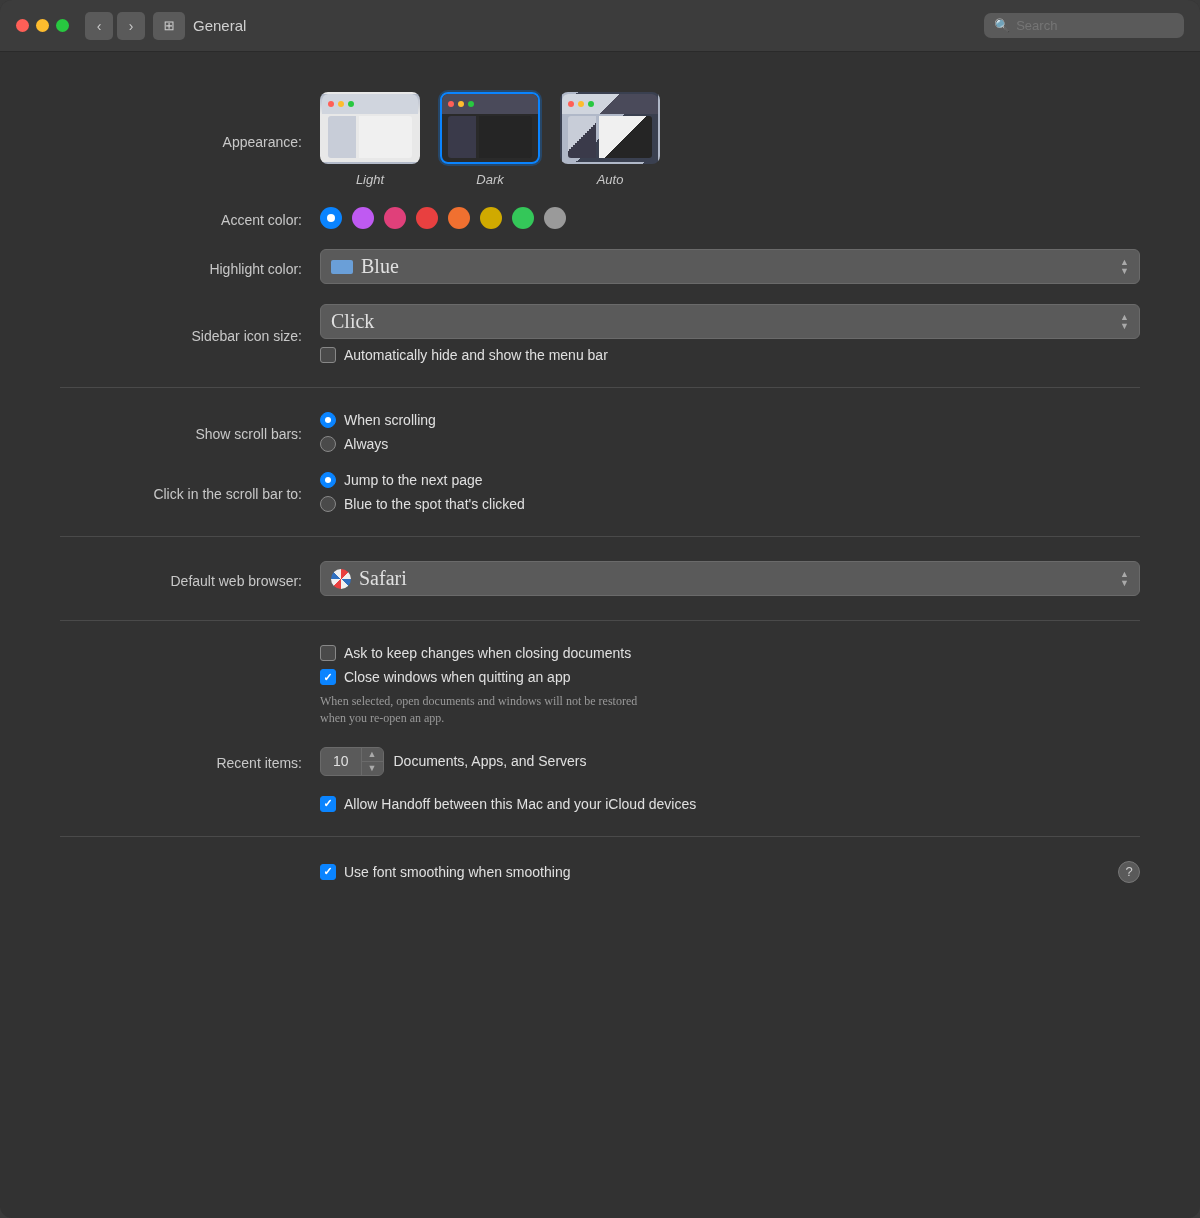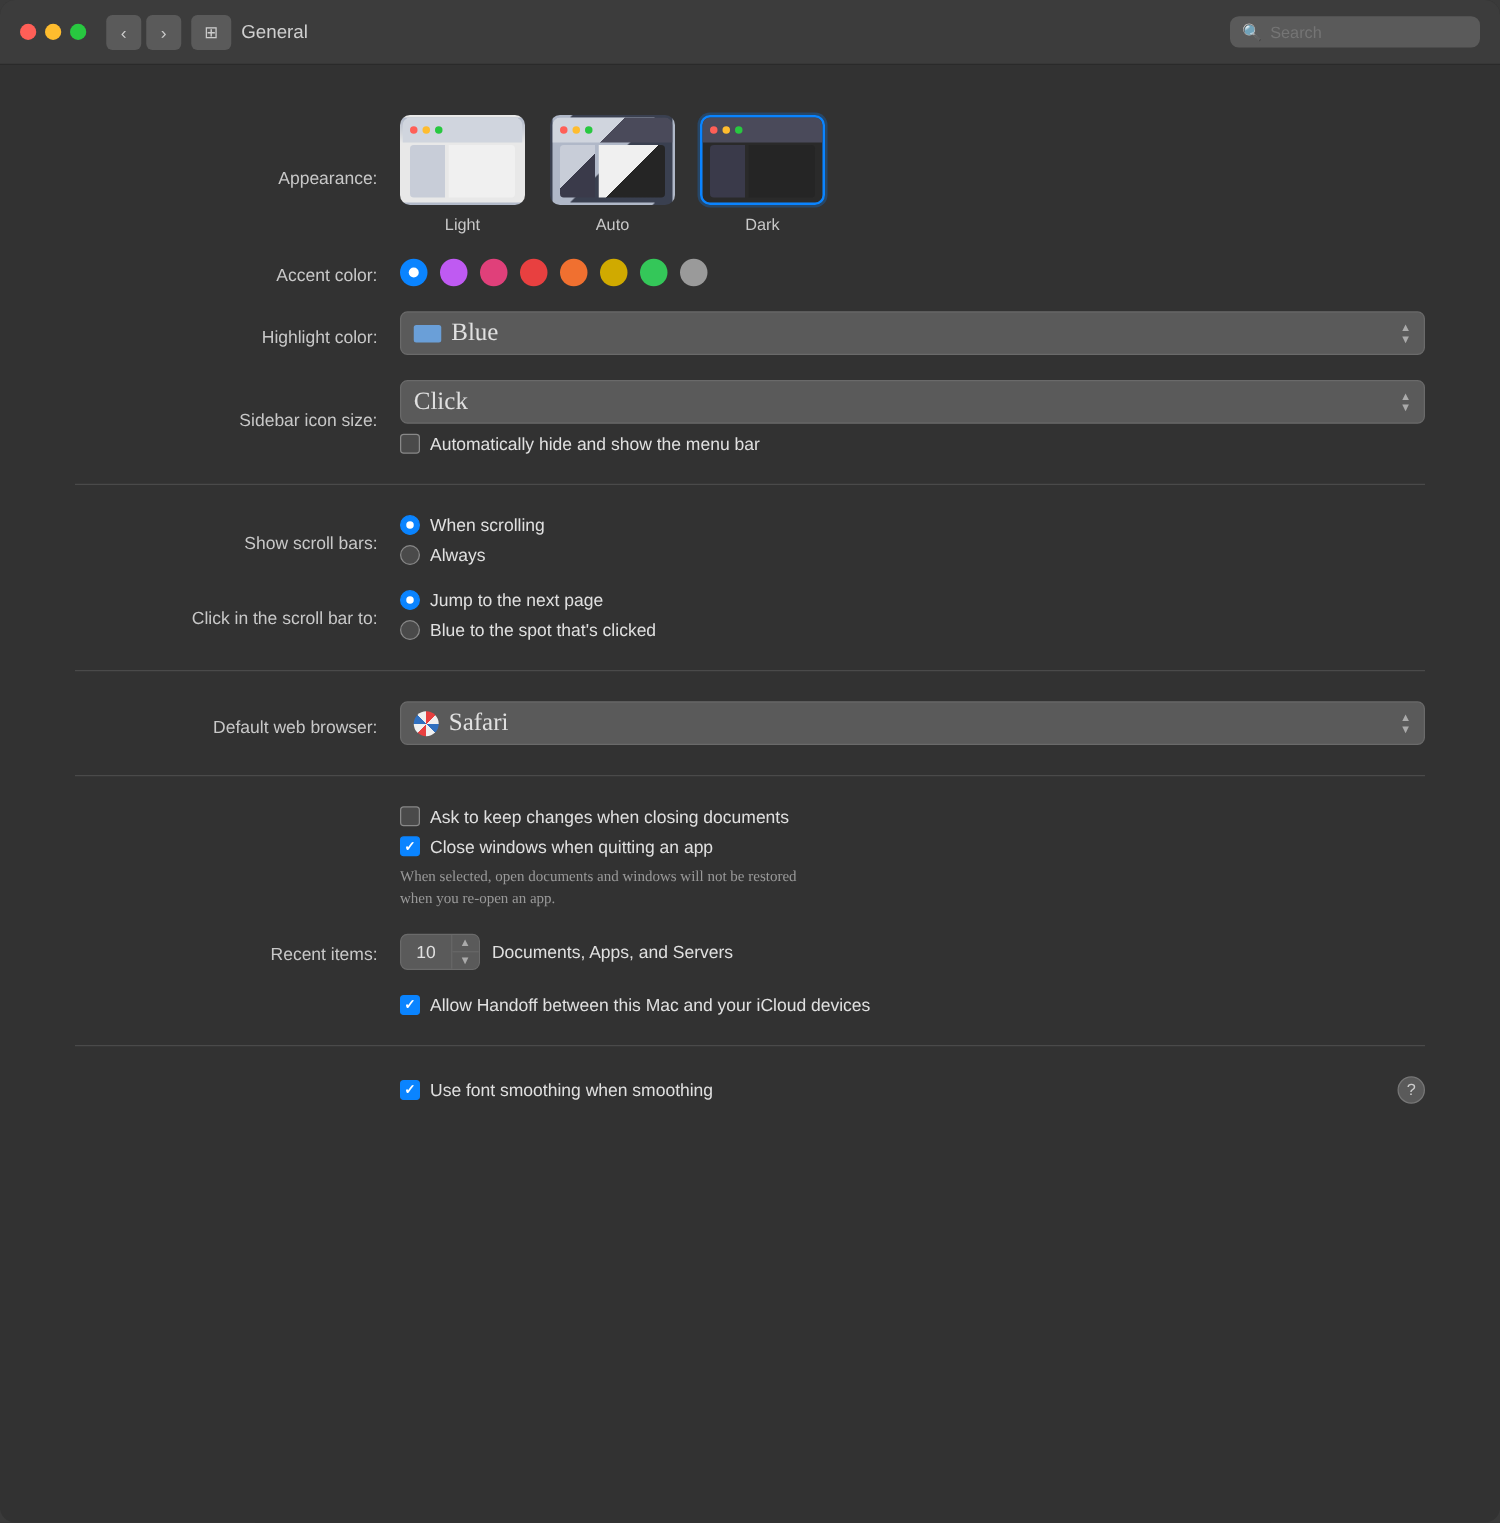--- a/index.html
+++ b/index.html
@@ -255,20 +255,21 @@
 
     .thumb-dot {
       width: 6px;
       height: 6px;
       border-radius: 50%;
     }
 
     .appearance-label {
       font-size: 13px;
       color: #c8c8c8;
+      font-style: italic;
     }
 
     
     .accent-colors {
       display: flex;
       gap: 10px;
       align-items: center;
       flex-wrap: wrap;
     }
 
@@ -524,48 +525,48 @@
               </div>
               <div class="thumb-inner">
                 <div class="thumb-sidebar-light"></div>
                 <div class="thumb-main-light"></div>
               </div>
             </div>
             <span class="appearance-label">Light</span>
           </div>
 
           <div class="appearance-option">
+            <div class="appearance-thumb thumb-dark selected">
+              <div class="thumb-titlebar-dark">
+                <div class="thumb-dot" style="background:#ff5f57;"></div>
+                <div class="thumb-dot" style="background:#febc2e;"></div>
+                <div class="thumb-dot" style="background:#28c840;"></div>
+              </div>
+              <div class="thumb-inner">
+                <div class="thumb-sidebar-dark"></div>
+                <div class="thumb-main-dark"></div>
+              </div>
+            </div>
+            <span class="appearance-label">Dark</span>
+          </div>
+
+          <div class="appearance-option">
             <div class="appearance-thumb thumb-auto">
               <div class="thumb-titlebar-light" style="background: linear-gradient(135deg, #d0d5de 50%, #4a4a5a 50%);">
                 <div class="thumb-dot" style="background:#ff5f57;"></div>
                 <div class="thumb-dot" style="background:#febc2e;"></div>
                 <div class="thumb-dot" style="background:#28c840;"></div>
               </div>
               <div class="thumb-inner">
                 <div class="thumb-sidebar-light" style="background: linear-gradient(135deg, #c8cdd8 50%, #3a3a4a 50%);"></div>
                 <div class="thumb-main-light" style="background: linear-gradient(135deg, #f0f0f0 50%, #252525 50%);"></div>
               </div>
             </div>
             <span class="appearance-label">Auto</span>
           </div>
-
-          <div class="appearance-option">
-            <div class="appearance-thumb thumb-dark selected">
-              <div class="thumb-titlebar-dark">
-                <div class="thumb-dot" style="background:#ff5f57;"></div>
-                <div class="thumb-dot" style="background:#febc2e;"></div>
-                <div class="thumb-dot" style="background:#28c840;"></div>
-              </div>
-              <div class="thumb-inner">
-                <div class="thumb-sidebar-dark"></div>
-                <div class="thumb-main-dark"></div>
-              </div>
-            </div>
-            <span class="appearance-label">Dark</span>
-          </div>
         </div>
       </div>
     </div>
 
     <div class="settings-row">
       <div class="settings-label">Accent color:</div>
       <div class="settings-control">
         <div class="accent-colors">
           <div class="accent-dot selected" style="background:#0a84ff;"></div>
           <div class="accent-dot" style="background:#bf5af2;"></div>

